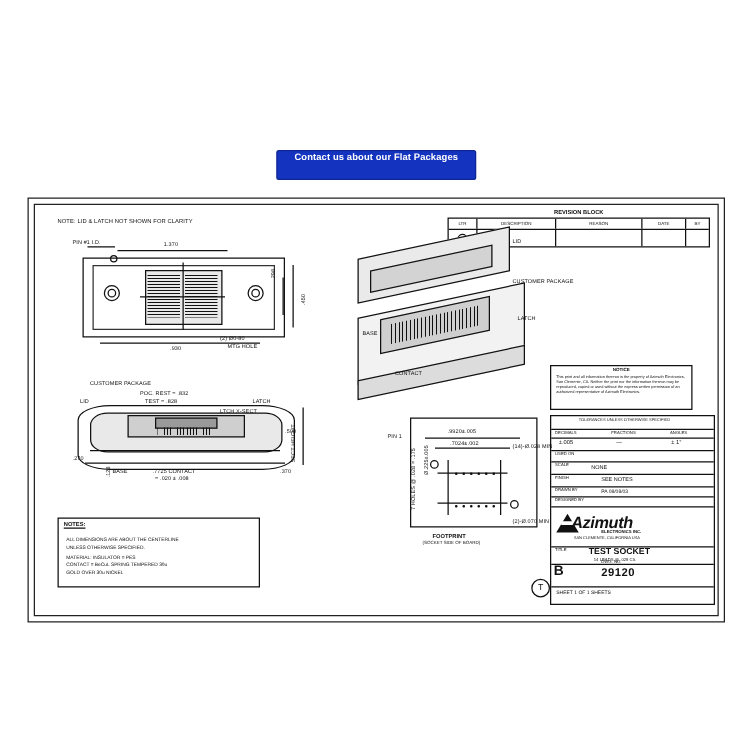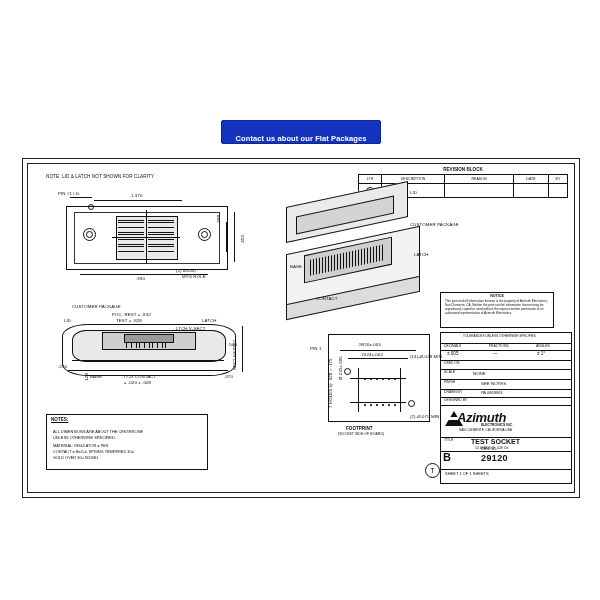--- a/index.html
+++ b/index.html
@@ -1,21 +1,21 @@
 <!DOCTYPE html>
 <html><head>
 <meta charset="utf-8">
 <style>
   html,body{margin:0;padding:0;background:#ffffff;}
   body{width:600px;height:600px;font-family:"Liberation Sans",sans-serif;color:#111;overflow:hidden;}
   .page{position:relative;width:600px;height:600px;background:#fff;}
 
   
   .cta{position:absolute;left:221px;top:120px;width:158px;height:22px;background:#1434c0;
-       border:1px solid #0c2590;border-radius:2px;display:flex;align-items:flex-end;justify-content:center;}
+       border:1px solid #0c2590;border-radius:2px;display:flex;align-items:flex-start;justify-content:center;}
   .cta span{color:#fff;font-size:7.5px;font-weight:bold;letter-spacing:.1px;}
 
   
   .sheet{position:absolute;left:22px;top:158px;width:556px;height:338px;background:#fff;border:1px solid #222;}
   .sheet-inner{position:absolute;left:4px;top:4px;right:4px;bottom:4px;border:1px solid #222;}
 
   .lbl{position:absolute;font-size:4.4px;color:#111;white-space:nowrap;letter-spacing:.1px;}
   .ln{position:absolute;background:#111;}
   .hline{height:1px;}
   .vline{width:1px;}

